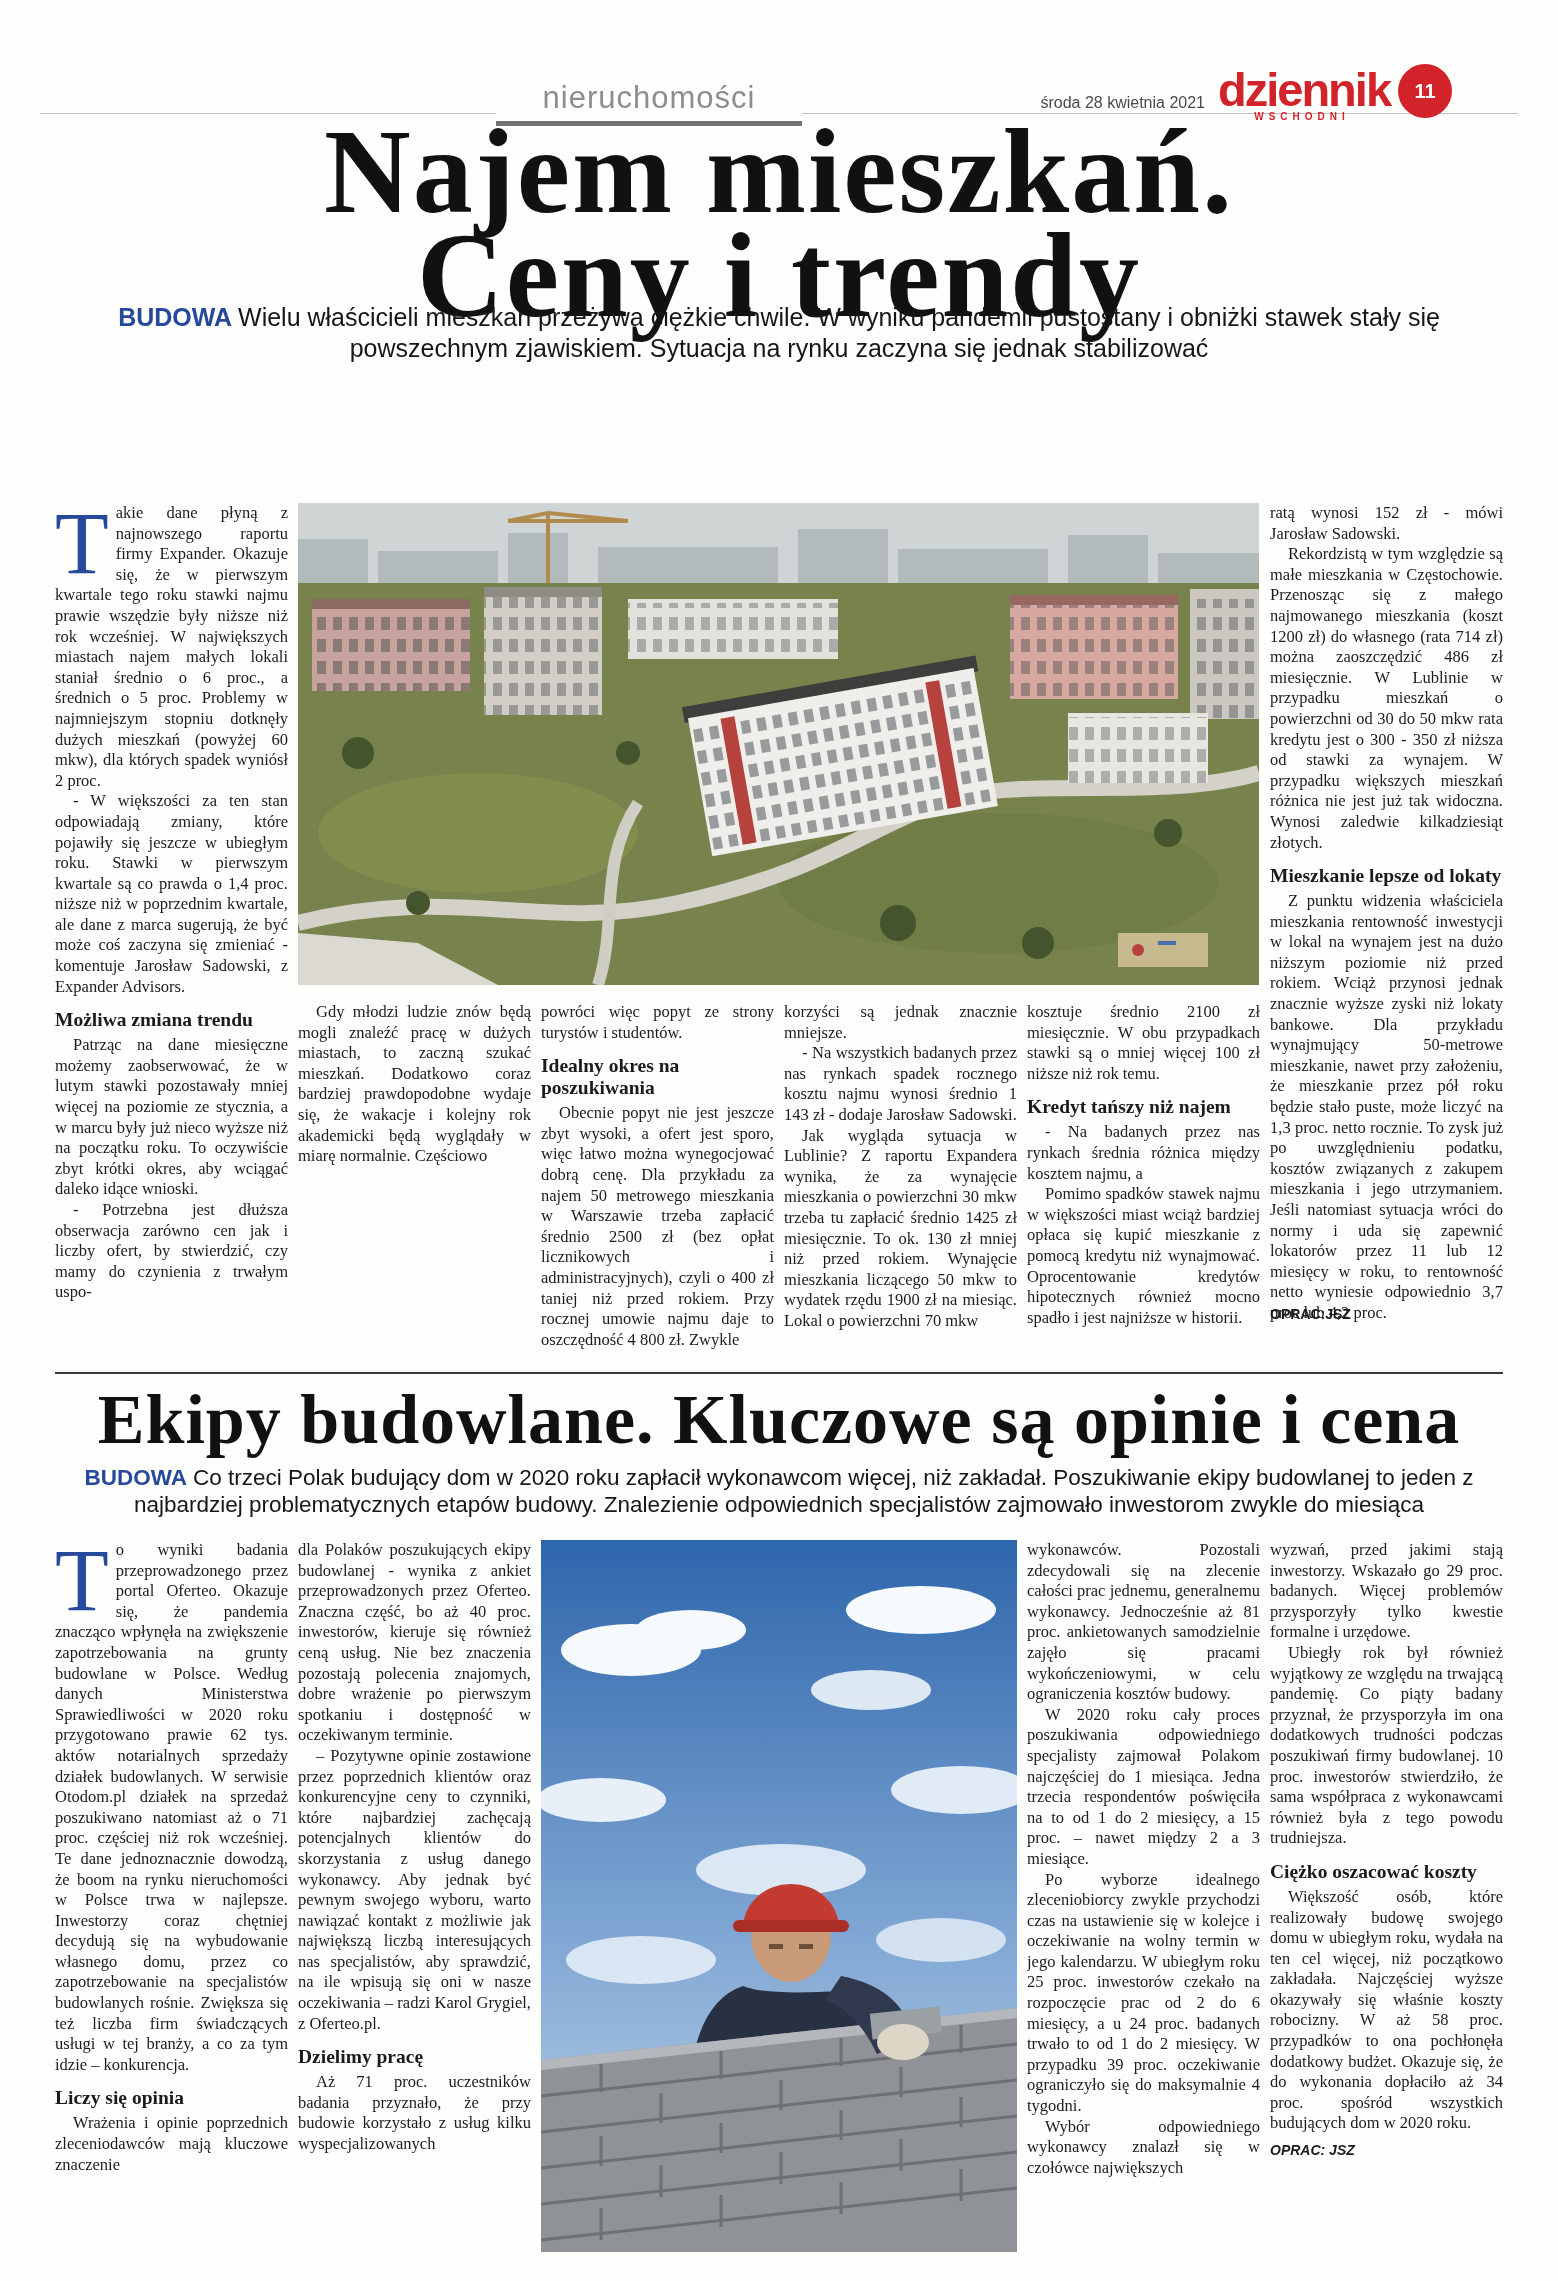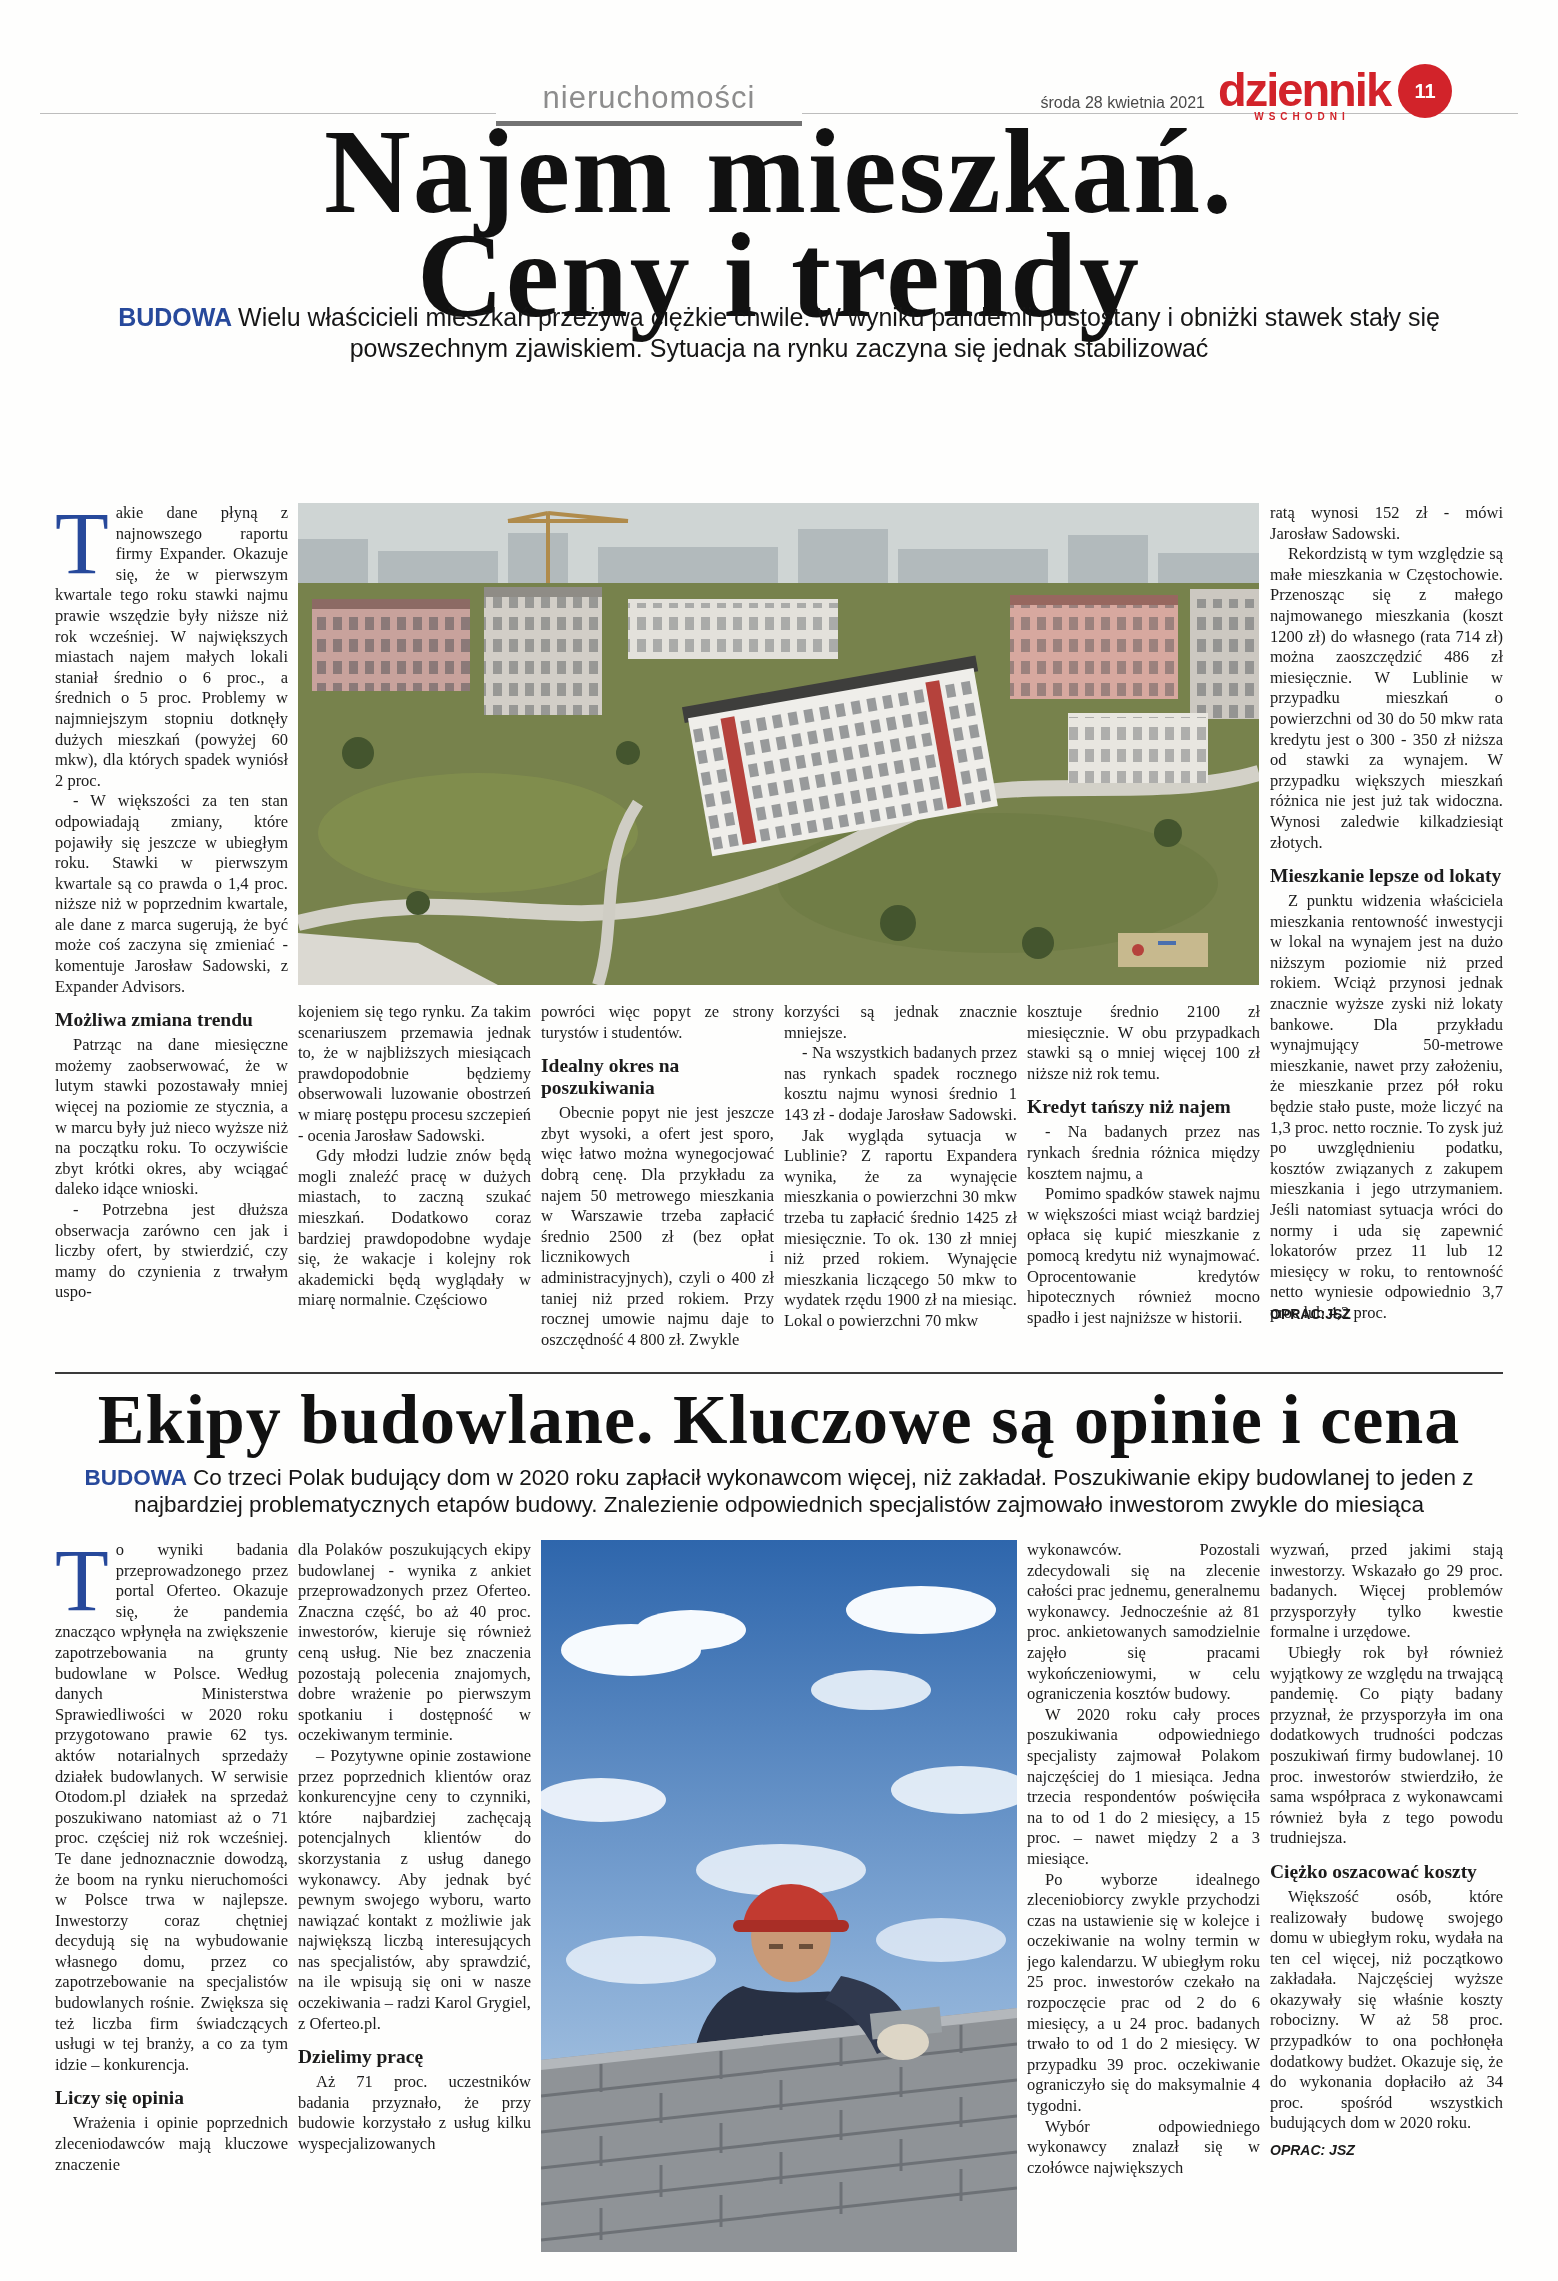--- a/index.html
+++ b/index.html
@@ -161,21 +161,20 @@
 
   <div class="col" id="a1c1">
     <p class="body"><span class="dropcap">T</span><span>akie dane płyną z najnowszego raportu firmy Expander. Okazuje się, że w pierwszym kwartale tego roku stawki najmu prawie wszędzie były niższe niż rok wcześniej. W największych miastach najem małych lokali staniał średnio o 6 proc., a średnich o 5 proc. Problemy w najmniejszym stopniu dotknęły dużych mieszkań (powyżej 60 mkw), dla których spadek wyniósł 2 proc.</span></p>
     <p class="ind">- W większości za ten stan odpowiadają zmiany, które pojawiły się jeszcze w ubiegłym roku. Stawki w pierwszym kwartale są co prawda o 1,4 proc. niższe niż w poprzednim kwartale, ale dane z marca sugerują, że być może coś zaczyna się zmieniać - komentuje Jarosław Sadowski, z Expander Advisors.</p>
     <h3 class="sub">Możliwa zmiana trendu</h3>
     <p class="ind">Patrząc na dane miesięczne możemy zaobserwować, że w lutym stawki pozostawały mniej więcej na poziomie ze stycznia, a w marcu były już nieco wyższe niż na początku roku. To oczywiście zbyt krótki okres, aby wciągać daleko idące wnioski.</p>
     <p class="ind">- Potrzebna jest dłuższa obserwacja zarówno cen jak i liczby ofert, by stwierdzić, czy mamy do czynienia z trwałym uspo-</p>
   </div>
 
   <div class="col" id="a1c2">
-    <p>kojeniem się tego rynku. Za takim scenariuszem przemawia jednak to, że w najbliższych miesiącach prawdopodobnie będziemy obserwowali luzowanie obostrzeń w miarę postępu procesu szczepień - ocenia Jarosław Sadowski.</p>
     <p class="ind">Gdy młodzi ludzie znów będą mogli znaleźć pracę w dużych miastach, to zaczną szukać mieszkań. Dodatkowo coraz bardziej prawdopodobne wydaje się, że wakacje i kolejny rok akademicki będą wyglądały w miarę normalnie. Częściowo</p>
   </div>
 
   <div class="col" id="a1c3">
     <p>powróci więc popyt ze strony turystów i studentów.</p>
     <h3 class="sub">Idealny okres na poszukiwania</h3>
     <p class="ind">Obecnie popyt nie jest jeszcze zbyt wysoki, a ofert jest sporo, więc łatwo można wynegocjować dobrą cenę. Dla przykładu za najem 50 metrowego mieszkania w Warszawie trzeba zapłacić średnio 2500 zł (bez opłat licznikowych i administracyjnych), czyli o 400 zł taniej niż przed rokiem. Przy rocznej umowie najmu daje to oszczędność 4 800 zł. Zwykle</p>
   </div>
 
   <div class="col" id="a1c4">

